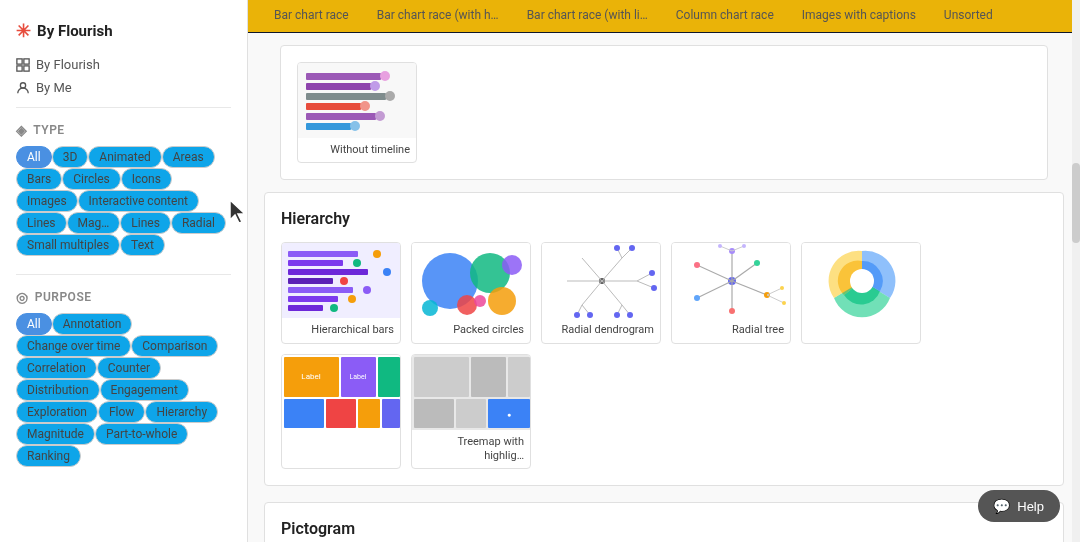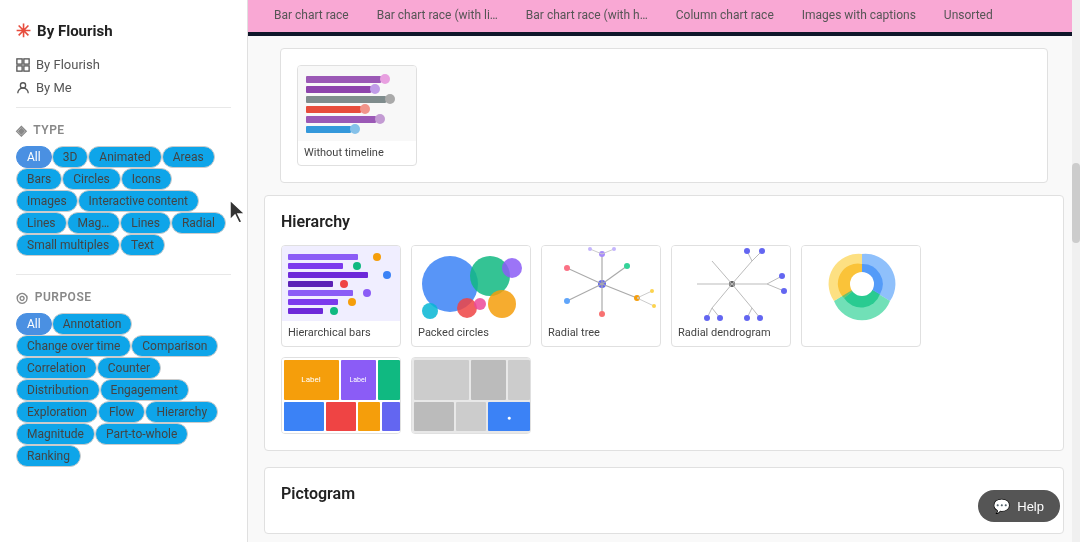--- a/index.html
+++ b/index.html
@@ -19,33 +19,33 @@
     .filter-label { font-weight: 600; font-size: 12px; color: #888; text-transform: uppercase; letter-spacing: 0.5px; margin-bottom: 8px; display: flex; align-items: center; gap: 6px; }
 
     .filter-tags { display: flex; flex-wrap: wrap; margin-bottom: 4px; }
     .tag { padding: 3px 10px; border-radius: 12px; border: 1px solid #ccc; font-size: 12px; cursor: pointer; background: #0ea5e9; color: #444; white-space: nowrap; }
     .tag.active { background: #4a90e2; color: #fff; border-color: #4a90e2; }
 
     
     .main-content { flex: 1; overflow-y: auto; background: #f9f9f9; }
 
     
-    .top-tabs { display: flex; background: #f9a8d4; border-bottom: 4px solid #0f172a; padding: 0 12px; overflow-x: auto; align-items: flex-end; }
+    .top-tabs { display: flex; background: #eab308; border-bottom: 1px solid #0f172a; padding: 0 12px; overflow-x: auto; align-items: flex-end; }
     .top-tab { padding: 8px 14px; font-size: 12px; color: #555; cursor: pointer; white-space: nowrap; border-bottom: 2px solid transparent; }
 
     
     .content-area { padding: 0 16px 16px; }
 
     .section-block { background: #fff; border: 1px solid #e0e0e0; border-radius: 4px; margin-bottom: 16px; padding: 16px; }
     .section-title { font-size: 16px; font-weight: 600; color: #222; margin-bottom: 14px; }
 
     .templates-grid { display: flex; flex-wrap: wrap; gap: 10px; }
     .template-card { width: 120px; cursor: pointer; border-radius: 4px; overflow: hidden; border: 1px solid #e0e0e0; background: #fff; }
     .template-thumb { width: 120px; height: 75px; background: #f0f0f0; overflow: hidden; position: relative; }
-    .template-label { font-size: 11px; color: #444; padding: 5px 6px; text-align: left; line-height: 1.3; }
+    .template-label { font-size: 11px; color: #444; padding: 5px 6px; text-align: right; line-height: 1.3; }
 
     
     .sidebar::-webkit-scrollbar, .main-content::-webkit-scrollbar { width: 6px; }
     .sidebar::-webkit-scrollbar-thumb, .main-content::-webkit-scrollbar-thumb { background: #ccc; border-radius: 3px; }
 
     
     .sidebar-header { padding: 8px 16px 12px; }
     .flourish-logo { display: flex; align-items: center; gap: 6px; font-size: 15px; font-weight: 700; color: #222; }
 
     
@@ -134,22 +134,22 @@
         <span class="tag">Part-to-whole</span>
         <span class="tag">Ranking</span>
       </div>
     </div>
   </div>
 
   <div class="main-content" style="position:relative;">
 
     <div class="top-tabs">
       <div class="top-tab">Bar chart race</div>
+      <div class="top-tab">Bar chart race (with h…</div>
       <div class="top-tab">Bar chart race (with li…</div>
-      <div class="top-tab">Bar chart race (with h…</div>
       <div class="top-tab">Column chart race</div>
       <div class="top-tab">Images with captions</div>
       <div class="top-tab">Unsorted</div>
     </div>
 
     <div class="content-area">
 
       <div class="top-section">
         <div class="templates-grid">
           <div class="template-card">
@@ -213,53 +213,20 @@
                 <circle cx="38" cy="38" r="28" fill="#3b82f6" opacity="0.85"></circle>
                 <circle cx="78" cy="30" r="20" fill="#10b981" opacity="0.85"></circle>
                 <circle cx="90" cy="58" r="14" fill="#f59e0b" opacity="0.85"></circle>
                 <circle cx="55" cy="62" r="10" fill="#ef4444" opacity="0.85"></circle>
                 <circle cx="100" cy="22" r="10" fill="#8b5cf6" opacity="0.85"></circle>
                 <circle cx="18" cy="65" r="8" fill="#06b6d4" opacity="0.85"></circle>
                 <circle cx="68" cy="58" r="6" fill="#ec4899" opacity="0.85"></circle>
               </svg>
             </div>
             <div class="template-label">Packed circles</div>
-          </div>
-
-          <div class="template-card">
-            <div class="template-thumb">
-              <svg width="120" height="75" viewBox="0 0 120 75">
-                <rect width="120" height="75" fill="#fff"></rect>
-                <circle cx="60" cy="38" r="4" fill="#6366f1"></circle>
-
-                <line x1="60" y1="38" x2="60" y2="8" stroke="#aaa" stroke-width="1.2"></line>
-                <line x1="60" y1="38" x2="85" y2="20" stroke="#aaa" stroke-width="1.2"></line>
-                <line x1="60" y1="38" x2="95" y2="52" stroke="#aaa" stroke-width="1.2"></line>
-                <line x1="60" y1="38" x2="60" y2="68" stroke="#aaa" stroke-width="1.2"></line>
-                <line x1="60" y1="38" x2="25" y2="55" stroke="#aaa" stroke-width="1.2"></line>
-                <line x1="60" y1="38" x2="25" y2="22" stroke="#aaa" stroke-width="1.2"></line>
-
-                <circle cx="60" cy="8" r="3" fill="#a78bfa"></circle>
-                <circle cx="85" cy="20" r="3" fill="#34d399"></circle>
-                <circle cx="95" cy="52" r="3" fill="#f59e0b"></circle>
-                <circle cx="60" cy="68" r="3" fill="#f87171"></circle>
-                <circle cx="25" cy="55" r="3" fill="#60a5fa"></circle>
-                <circle cx="25" cy="22" r="3" fill="#fb7185"></circle>
-
-                <line x1="60" y1="8" x2="48" y2="3" stroke="#ccc" stroke-width="1"></line>
-                <line x1="60" y1="8" x2="72" y2="3" stroke="#ccc" stroke-width="1"></line>
-                <circle cx="48" cy="3" r="2" fill="#c4b5fd"></circle>
-                <circle cx="72" cy="3" r="2" fill="#c4b5fd"></circle>
-                <line x1="95" y1="52" x2="110" y2="45" stroke="#ccc" stroke-width="1"></line>
-                <line x1="95" y1="52" x2="112" y2="60" stroke="#ccc" stroke-width="1"></line>
-                <circle cx="110" cy="45" r="2" fill="#fcd34d"></circle>
-                <circle cx="112" cy="60" r="2" fill="#fcd34d"></circle>
-              </svg>
-            </div>
-            <div class="template-label">Radial tree</div>
           </div>
 
           <div class="template-card">
             <div class="template-thumb">
               <svg width="120" height="75" viewBox="0 0 120 75">
                 <rect width="120" height="75" fill="#fff"></rect>
 
                 <circle cx="60" cy="38" r="3" fill="#555"></circle>
 
                 <line x1="60" y1="38" x2="80" y2="15" stroke="#bbb" stroke-width="1"></line>
@@ -287,20 +254,53 @@
                 <circle cx="48" cy="72" r="3" fill="#6366f1"></circle>
               </svg>
             </div>
             <div class="template-label">Radial dendrogram</div>
           </div>
 
           <div class="template-card">
             <div class="template-thumb">
               <svg width="120" height="75" viewBox="0 0 120 75">
                 <rect width="120" height="75" fill="#fff"></rect>
+                <circle cx="60" cy="38" r="4" fill="#6366f1"></circle>
+
+                <line x1="60" y1="38" x2="60" y2="8" stroke="#aaa" stroke-width="1.2"></line>
+                <line x1="60" y1="38" x2="85" y2="20" stroke="#aaa" stroke-width="1.2"></line>
+                <line x1="60" y1="38" x2="95" y2="52" stroke="#aaa" stroke-width="1.2"></line>
+                <line x1="60" y1="38" x2="60" y2="68" stroke="#aaa" stroke-width="1.2"></line>
+                <line x1="60" y1="38" x2="25" y2="55" stroke="#aaa" stroke-width="1.2"></line>
+                <line x1="60" y1="38" x2="25" y2="22" stroke="#aaa" stroke-width="1.2"></line>
+
+                <circle cx="60" cy="8" r="3" fill="#a78bfa"></circle>
+                <circle cx="85" cy="20" r="3" fill="#34d399"></circle>
+                <circle cx="95" cy="52" r="3" fill="#f59e0b"></circle>
+                <circle cx="60" cy="68" r="3" fill="#f87171"></circle>
+                <circle cx="25" cy="55" r="3" fill="#60a5fa"></circle>
+                <circle cx="25" cy="22" r="3" fill="#fb7185"></circle>
+
+                <line x1="60" y1="8" x2="48" y2="3" stroke="#ccc" stroke-width="1"></line>
+                <line x1="60" y1="8" x2="72" y2="3" stroke="#ccc" stroke-width="1"></line>
+                <circle cx="48" cy="3" r="2" fill="#c4b5fd"></circle>
+                <circle cx="72" cy="3" r="2" fill="#c4b5fd"></circle>
+                <line x1="95" y1="52" x2="110" y2="45" stroke="#ccc" stroke-width="1"></line>
+                <line x1="95" y1="52" x2="112" y2="60" stroke="#ccc" stroke-width="1"></line>
+                <circle cx="110" cy="45" r="2" fill="#fcd34d"></circle>
+                <circle cx="112" cy="60" r="2" fill="#fcd34d"></circle>
+              </svg>
+            </div>
+            <div class="template-label">Radial tree</div>
+          </div>
+
+          <div class="template-card">
+            <div class="template-thumb">
+              <svg width="120" height="75" viewBox="0 0 120 75">
+                <rect width="120" height="75" fill="#fff"></rect>
 
                 <path d="M60,38 L60,18 A20,20 0 0,1 78,48 Z" fill="#3b82f6"></path>
                 <path d="M60,38 L78,48 A20,20 0 0,1 42,52 Z" fill="#10b981"></path>
                 <path d="M60,38 L42,52 A20,20 0 0,1 60,18 Z" fill="#f59e0b"></path>
 
                 <path d="M60,38 L60,8 A30,30 0 0,1 88,55 Z" fill="#60a5fa" opacity="0.7"></path>
                 <path d="M60,38 L88,55 A30,30 0 0,1 32,55 Z" fill="#34d399" opacity="0.7"></path>
                 <path d="M60,38 L32,55 A30,30 0 0,1 60,8 Z" fill="#fcd34d" opacity="0.7"></path>
 
                 <circle cx="60" cy="38" r="12" fill="#fff"></circle>
@@ -334,20 +334,21 @@
                 <rect x="2" y="2" width="55" height="40" fill="#ccc" rx="1"></rect>
                 <rect x="59" y="2" width="35" height="40" fill="#bbb" rx="1"></rect>
                 <rect x="96" y="2" width="22" height="40" fill="#ccc" rx="1"></rect>
                 <rect x="2" y="44" width="40" height="29" fill="#bbb" rx="1"></rect>
                 <rect x="44" y="44" width="30" height="29" fill="#ccc" rx="1"></rect>
                 <rect x="76" y="44" width="42" height="29" fill="#3b82f6" rx="1"></rect>
 
                 <text x="97" y="62" font-size="7" fill="#fff" text-anchor="middle">●</text>
               </svg>
             </div>
+            <div class="template-label">Treemap with highlig…</div>
           </div>
 
         </div>
       </div>
 
       <div class="section-block" style="margin-top:12px;">
         <div class="section-title">Pictogram</div>
 
       </div>
 

